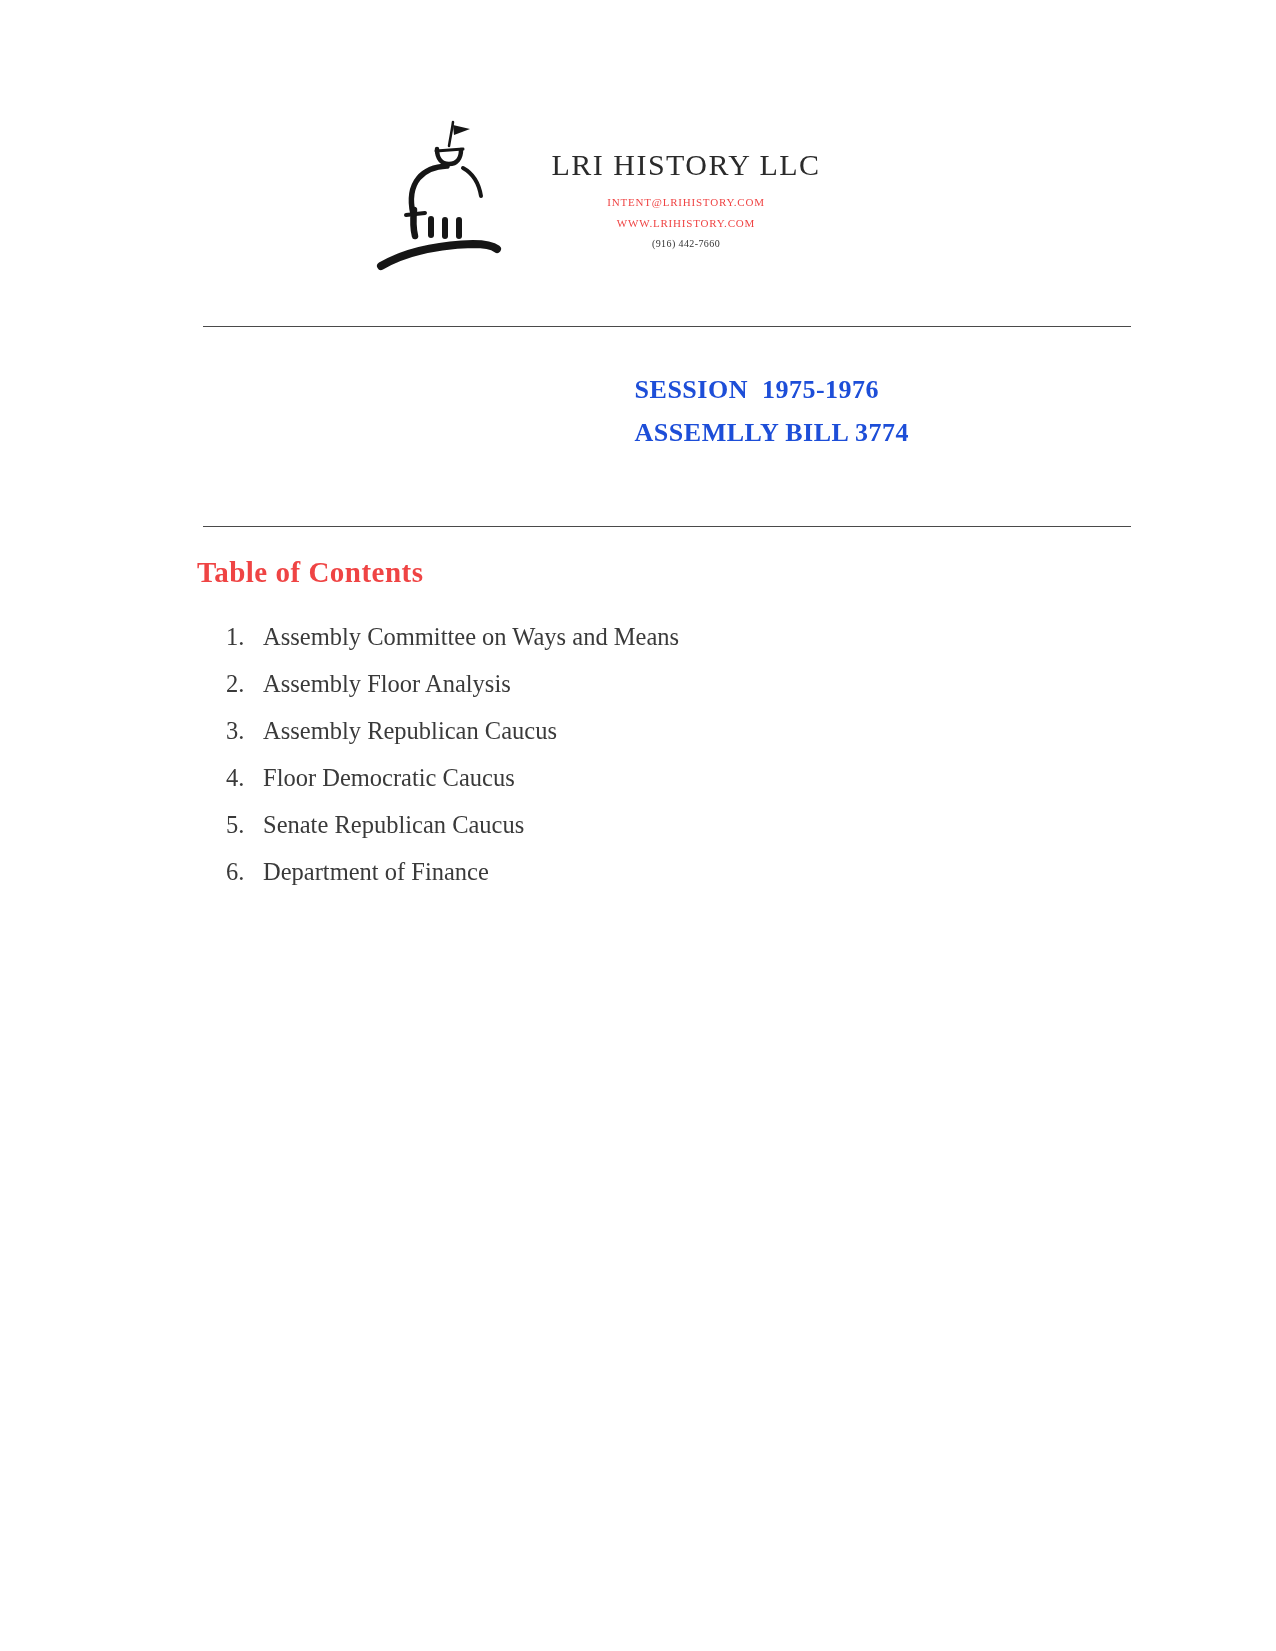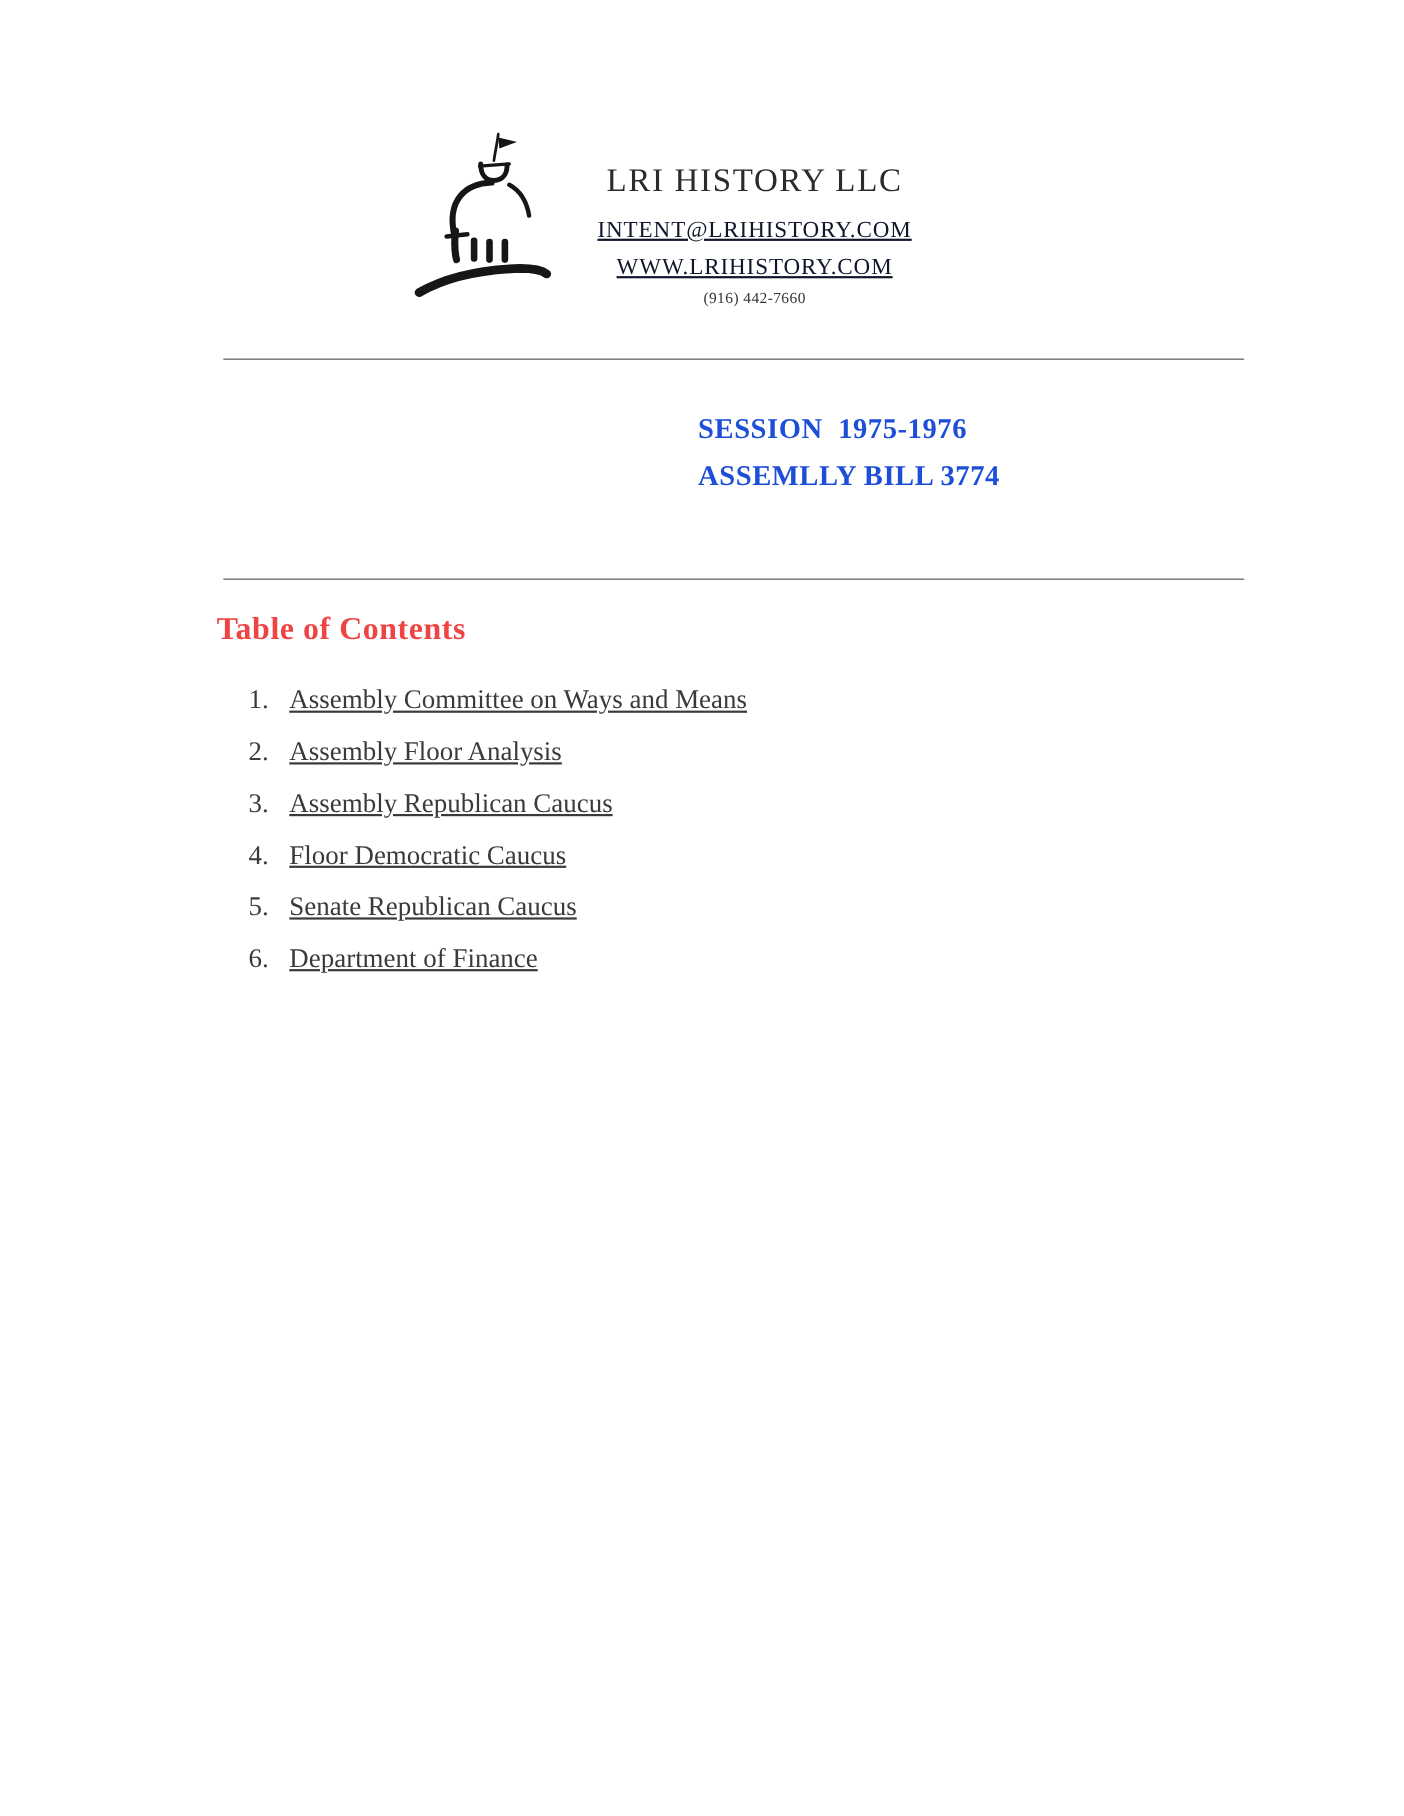--- a/index.html
+++ b/index.html
@@ -34,28 +34,27 @@
     color: #2f2f2f;
   }
   .company-name {
     font-size: 30px;
     letter-spacing: 1.5px;
     color: #2b2b2b;
     margin-bottom: 14px;
     white-space: nowrap;
   }
   .contact-line {
-    font-size: 21px;
+    font-size: 11px;
     letter-spacing: 0.8px;
-    color: #0f172a;
+    color: #ef4444;
     margin-bottom: 9px;
-    text-decoration: underline;
   }
   .phone-line {
-    font-size: 14px;
+    font-size: 10px;
     letter-spacing: 0.4px;
     color: #333333;
   }
 
   
   .rule {
     position: absolute;
     left: 122px;
     width: 928px;
     border-top: 1.5px solid #4a4a4a;
@@ -99,21 +98,21 @@
     display: flex;
     align-items: baseline;
     font-size: 24.5px;
     color: #3a3a3a;
     line-height: 30px;
   }
   .toc-num {
     width: 37px;
     flex: 0 0 37px;
   }
-  .toc-label { white-space: nowrap; text-decoration: underline; }
+  .toc-label { white-space: nowrap; }
 </style>
 </head>
 <body>
 
 <div class="page">
 
   <div class="logo-wrap">
     <svg viewBox="0 0 150 165" width="150" height="165">
       <g fill="none" stroke="#161616" stroke-linecap="round">
 

